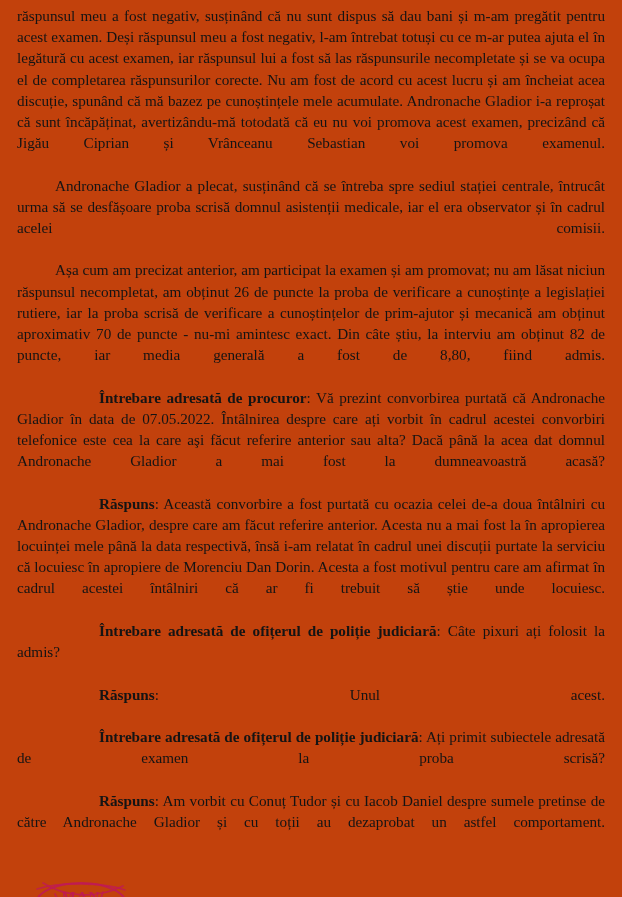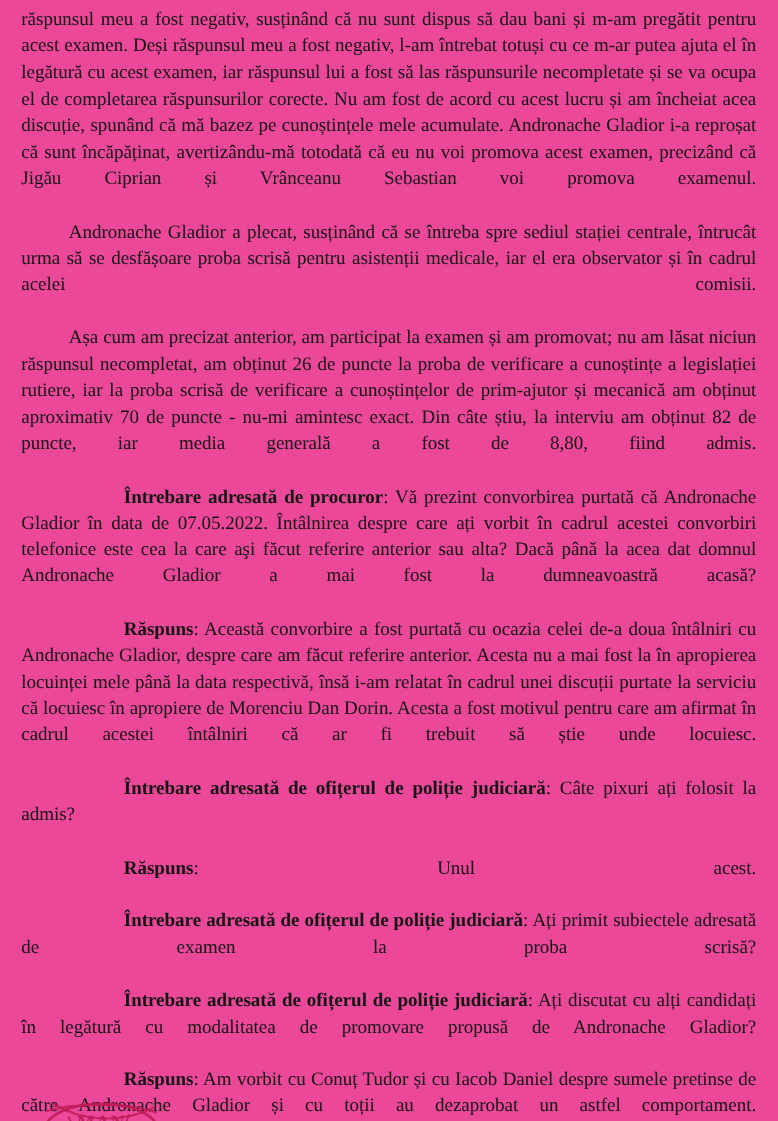--- a/index.html
+++ b/index.html
@@ -6,21 +6,21 @@
   html, body {
     margin: 0;
     padding: 0;
     background: #ffffff;
   }
 
   #page {
     position: relative;
     width: 622px;
     height: 897px;
-    background: #ec4899;
+    background: #c2410c;
     overflow: hidden;
     font-family: "Liberation Serif", "DejaVu Serif", serif;
     color: #141414;
     box-sizing: border-box;
   }
 
   #doc-body {
     position: absolute;
     left: 17px;
     top: 5px;
@@ -99,21 +99,21 @@
 
 <div id="page">
 
   <div id="doc-body">
 
     <p class="para cont">
       <span>răspunsul meu a fost negativ, susținând că nu sunt dispus să dau bani și m-am pregătit pentru acest examen. Deși răspunsul meu a fost negativ, l-am întrebat totuși cu ce m-ar putea ajuta el în legătură cu acest examen, iar răspunsul lui a fost să las răspunsurile necompletate și se va ocupa el de completarea răspunsurilor corecte. Nu am fost de acord cu acest lucru și am încheiat acea discuție, spunând că mă bazez pe cunoștințele mele acumulate. Andronache Gladior i-a reproșat că sunt  încăpăținat, avertizându-mă totodată că eu nu voi promova acest examen, precizând că Jigău Ciprian și Vrânceanu Sebastian voi promova examenul.</span>
     </p>
 
     <p class="para">
-      <span>Andronache Gladior a plecat, susținând că se întreba spre sediul stației centrale, întrucât urma să se desfășoare proba scrisă pentru asistenții medicale, iar el era observator și în cadrul acelei comisii.</span>
+      <span>Andronache Gladior a plecat, susținând că se întreba spre sediul stației centrale, întrucât urma să se desfășoare proba scrisă domnul asistenții medicale, iar el era observator și în cadrul acelei comisii.</span>
     </p>
 
     <p class="para">
       <span>Așa cum am precizat anterior, am participat la examen și am promovat; nu am lăsat niciun răspunsul necompletat, am obținut 26 de puncte la proba de verificare a cunoștințe a legislației rutiere, iar la proba scrisă de verificare a cunoștințelor de prim-ajutor și mecanică am obținut aproximativ 70 de puncte - nu-mi amintesc exact. Din câte știu, la interviu am obținut 82 de puncte, iar media generală a fost de 8,80, fiind admis.</span>
     </p>
 
     <p class="para">
       <span class="speaker">Întrebare adresată de procuror</span><span>: </span><span>Vă prezint convorbirea purtată că Andronache Gladior în data de 07.05.2022. Întâlnirea despre care ați vorbit în cadrul acestei convorbiri telefonice este cea la care aşi făcut referire anterior sau alta? Dacă până la acea dat domnul Andronache Gladior a mai fost la dumneavoastră acasă?</span>
     </p>
 
@@ -127,23 +127,20 @@
 
     <p class="para">
       <span class="speaker">Răspuns</span><span>: </span><span>Unul acest.</span>
     </p>
 
     <p class="para">
       <span class="speaker">Întrebare adresată de ofițerul de poliție judiciară</span><span>: </span><span>Ați primit subiectele adresată de examen la proba scrisă?</span>
     </p>
 
 
-    <p class="para">
-      <span class="speaker">Întrebare adresată de ofițerul de poliție judiciară</span><span>: </span><span>Ați discutat cu alți candidați în legătură cu modalitatea de promovare propusă de Andronache Gladior?</span>
-    </p>
 
     <p class="para">
       <span class="speaker">Răspuns</span><span>: </span><span>Am vorbit cu Conuț Tudor și cu Iacob Daniel despre sumele pretinse de către Andronache Gladior și cu toții au dezaprobat un astfel comportament.</span>
     </p>
 
   </div>
 
   <div id="stamp">
     <svg viewBox="0 0 96 46" xmlns="http://www.w3.org/2000/svg" aria-hidden="true">
       <ellipse class="stamp-ink" cx="48" cy="24" rx="45" ry="21"></ellipse>

